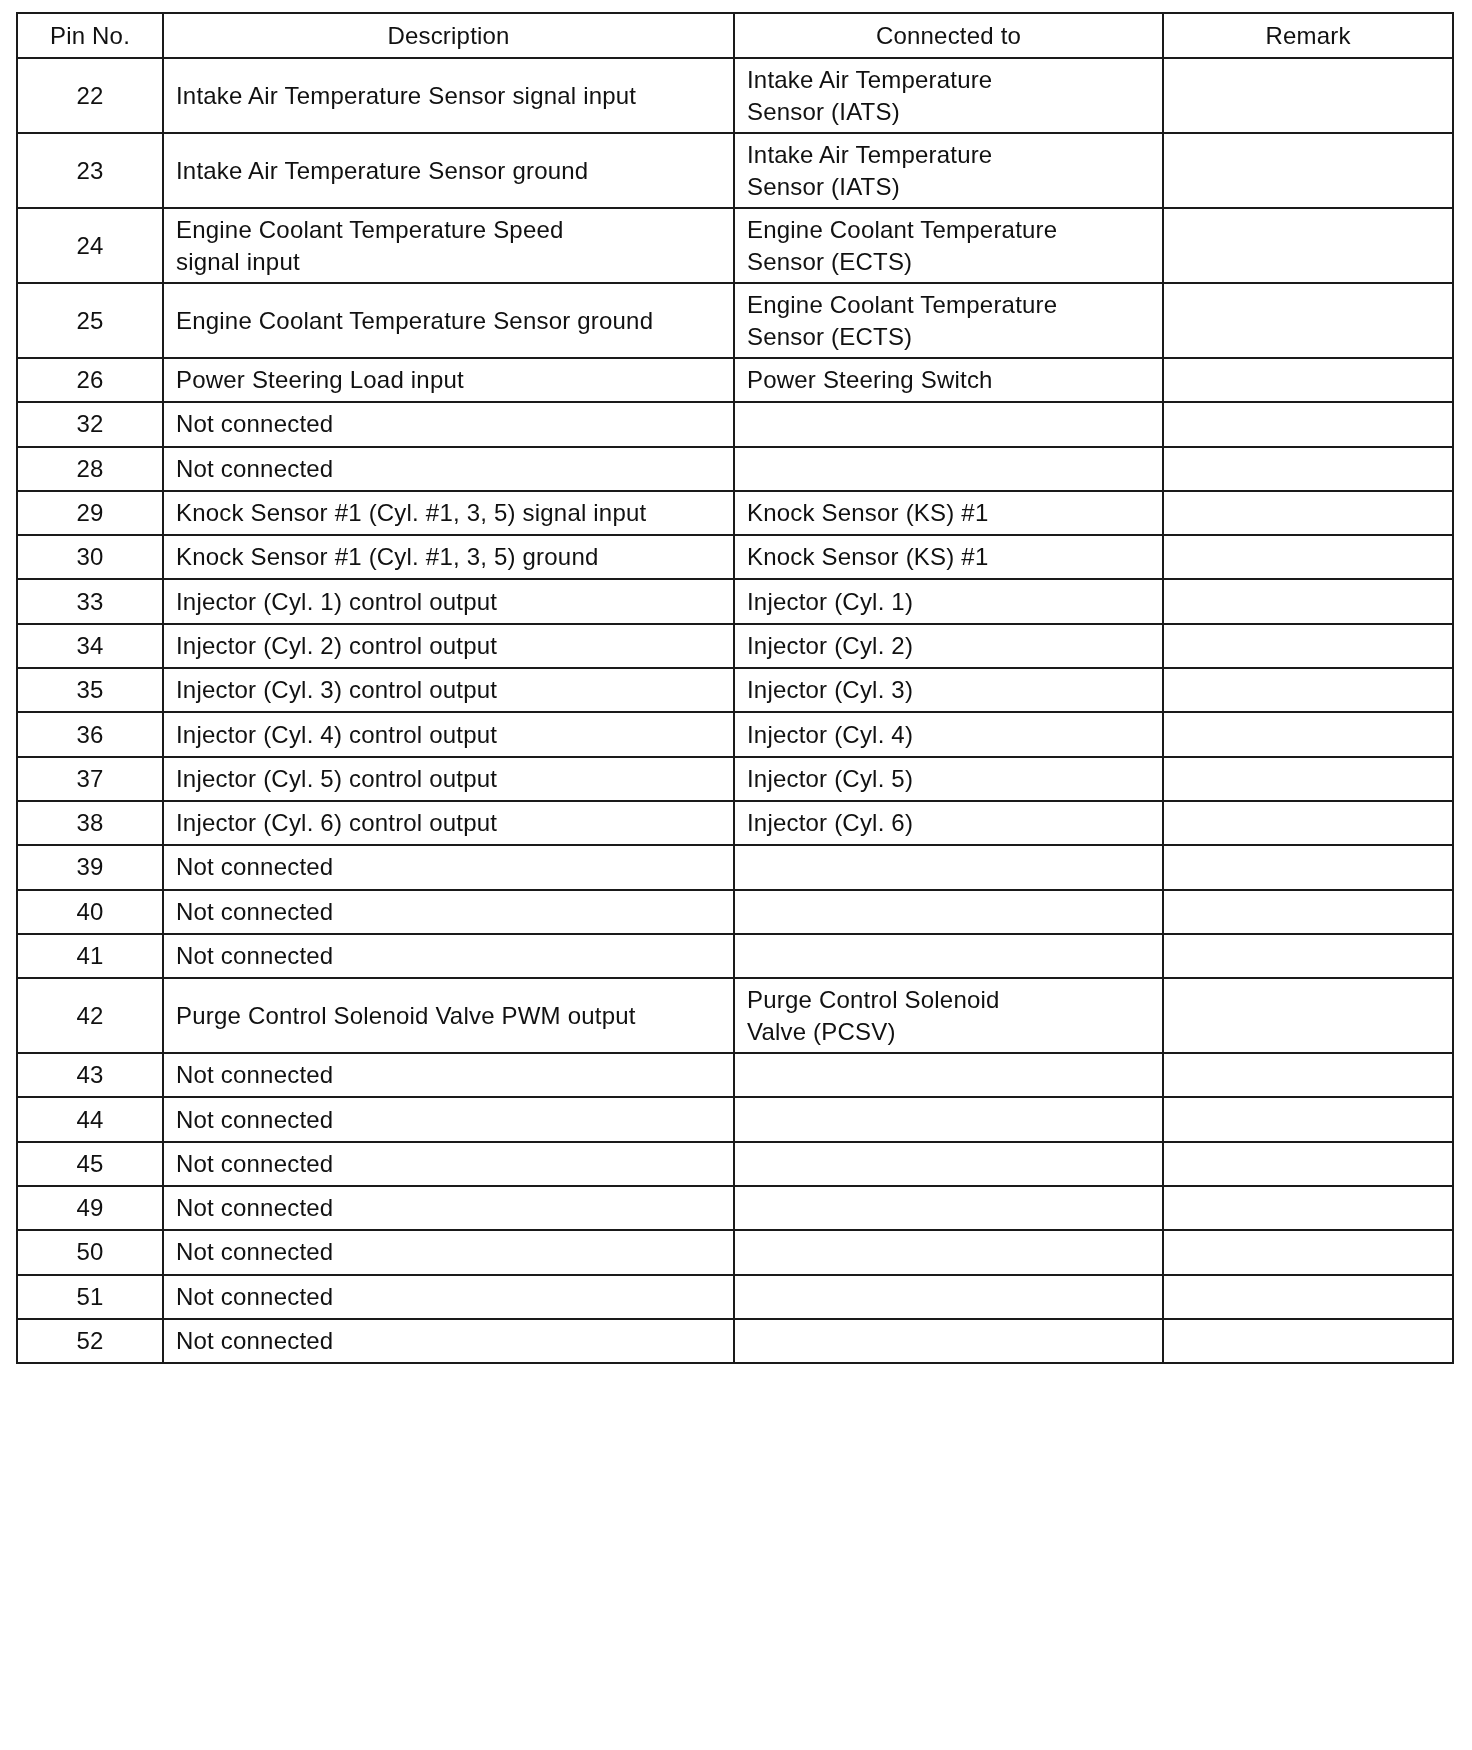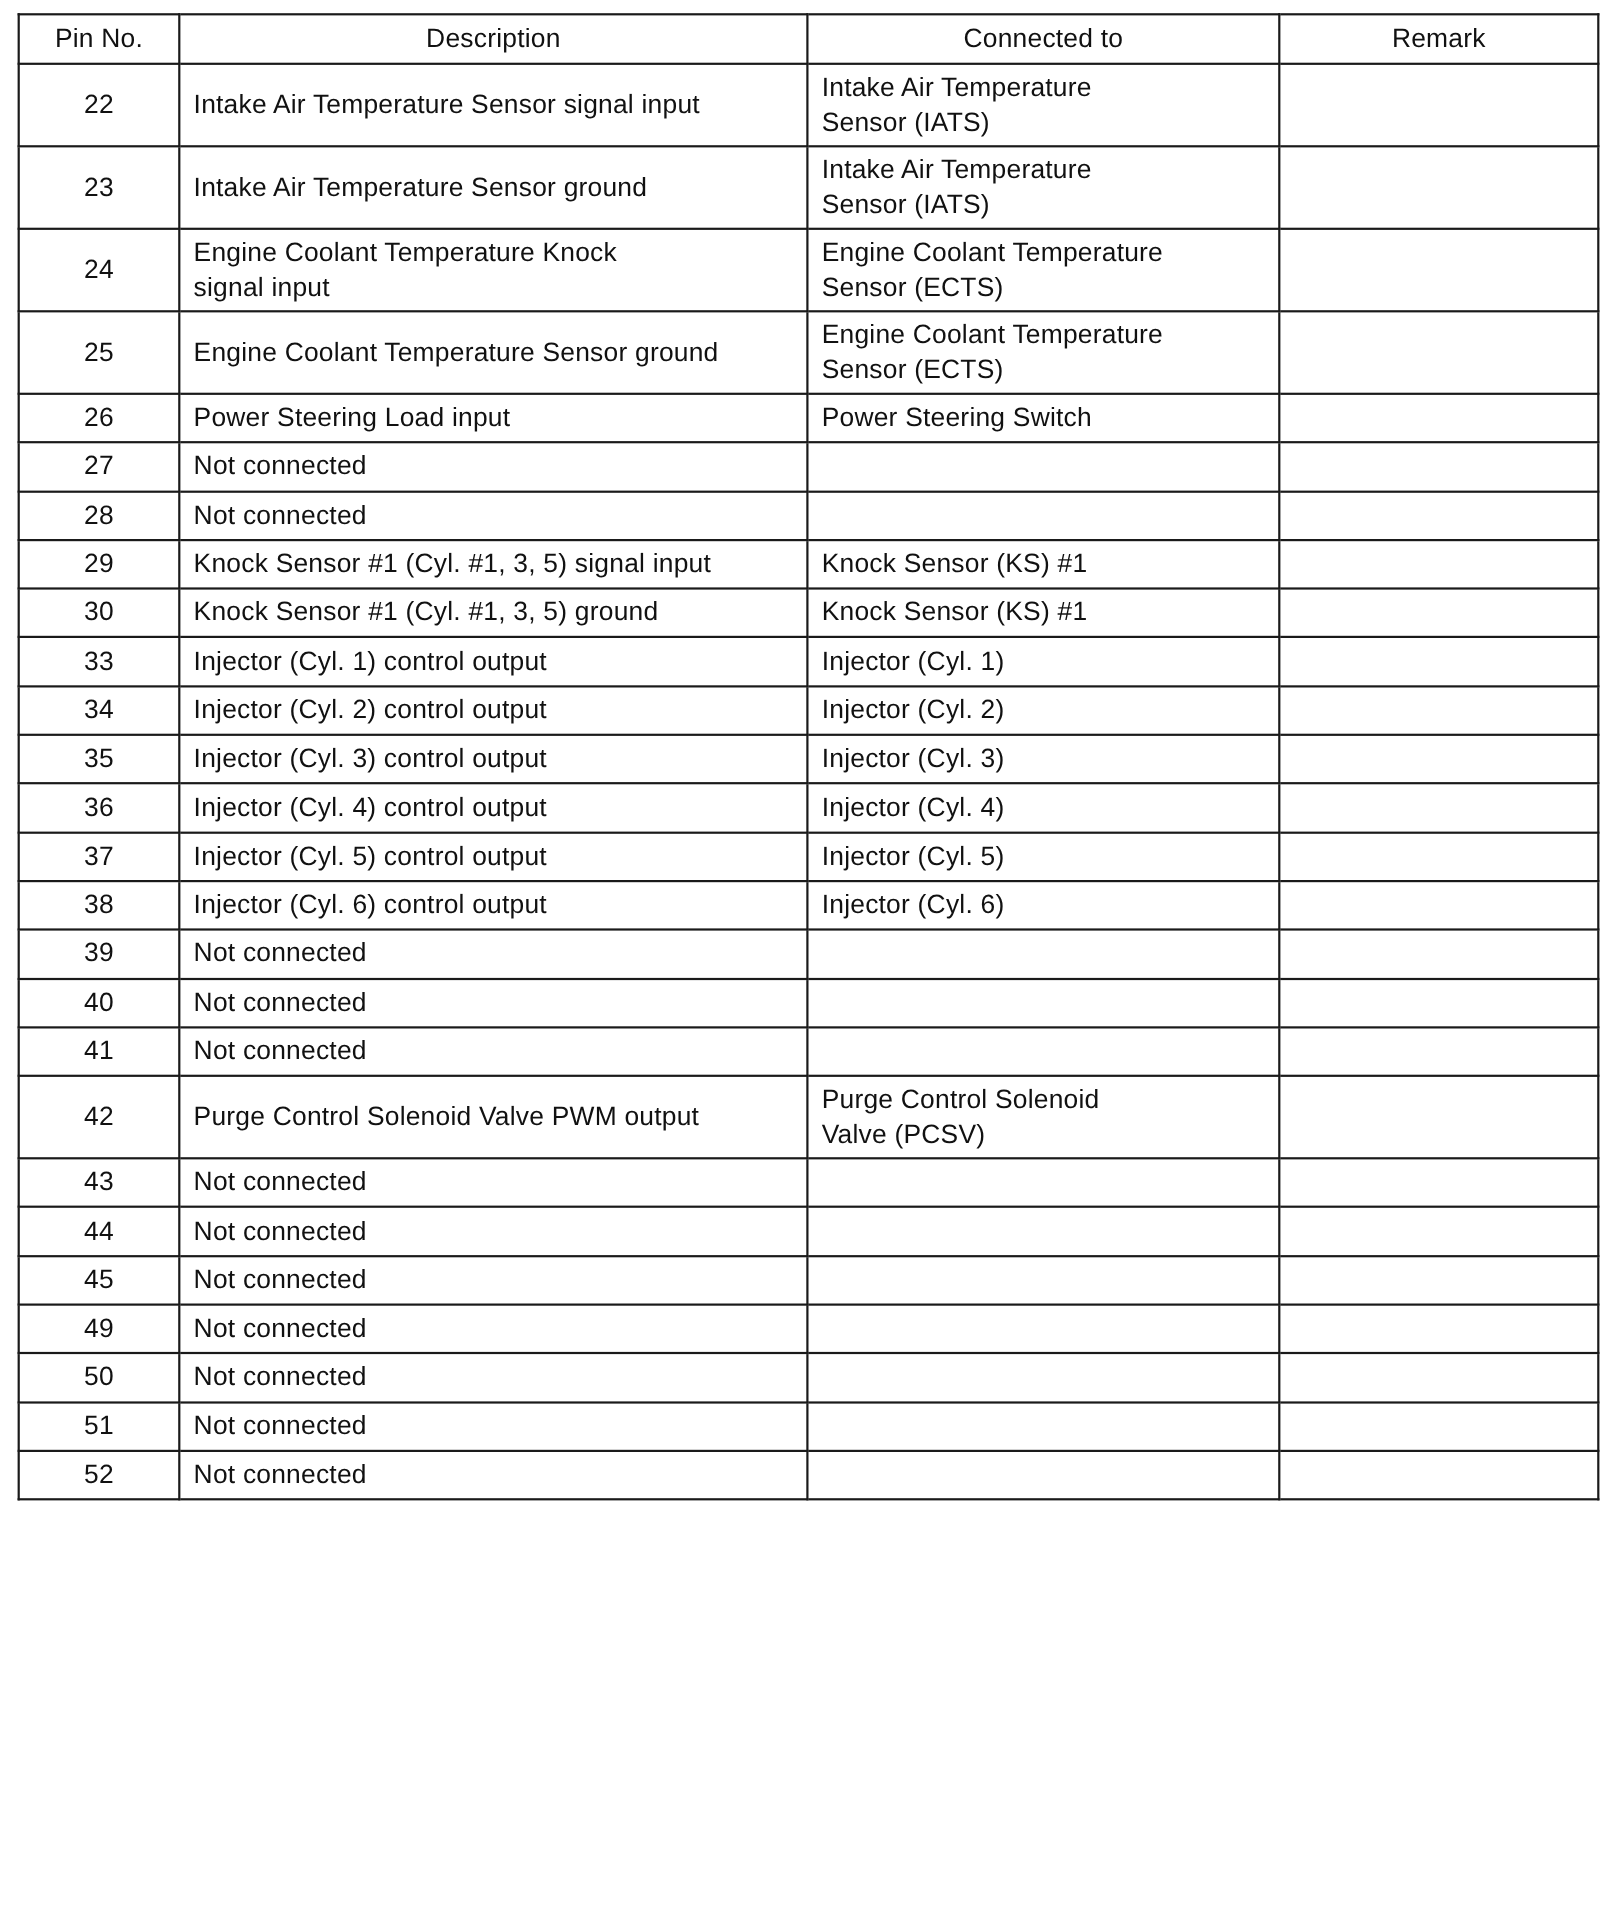--- a/index.html
+++ b/index.html
@@ -52,41 +52,41 @@
       </tr>
       <tr class="double">
         <td class="pin">23</td>
         <td class="ml">Intake Air Temperature Sensor ground</td>
         <td class="ml">Intake Air Temperature
 Sensor (IATS)</td>
         <td></td>
       </tr>
       <tr class="double">
         <td class="pin">24</td>
-        <td class="ml">Engine Coolant Temperature Knock
+        <td class="ml">Engine Coolant Temperature Speed
 signal input</td>
         <td class="ml">Engine Coolant Temperature
 Sensor (ECTS)</td>
         <td></td>
       </tr>
       <tr class="double">
         <td class="pin">25</td>
         <td class="ml">Engine Coolant Temperature Sensor ground</td>
         <td class="ml">Engine Coolant Temperature
 Sensor (ECTS)</td>
         <td></td>
       </tr>
       <tr class="single">
         <td class="pin">26</td>
         <td class="ml">Power Steering Load input</td>
         <td class="ml">Power Steering Switch</td>
         <td></td>
       </tr>
       <tr class="single">
-        <td class="pin">27</td>
+        <td class="pin">32</td>
         <td class="ml">Not connected</td>
         <td class="ml"></td>
         <td></td>
       </tr>
       <tr class="single">
         <td class="pin">28</td>
         <td class="ml">Not connected</td>
         <td class="ml"></td>
         <td></td>
       </tr>

